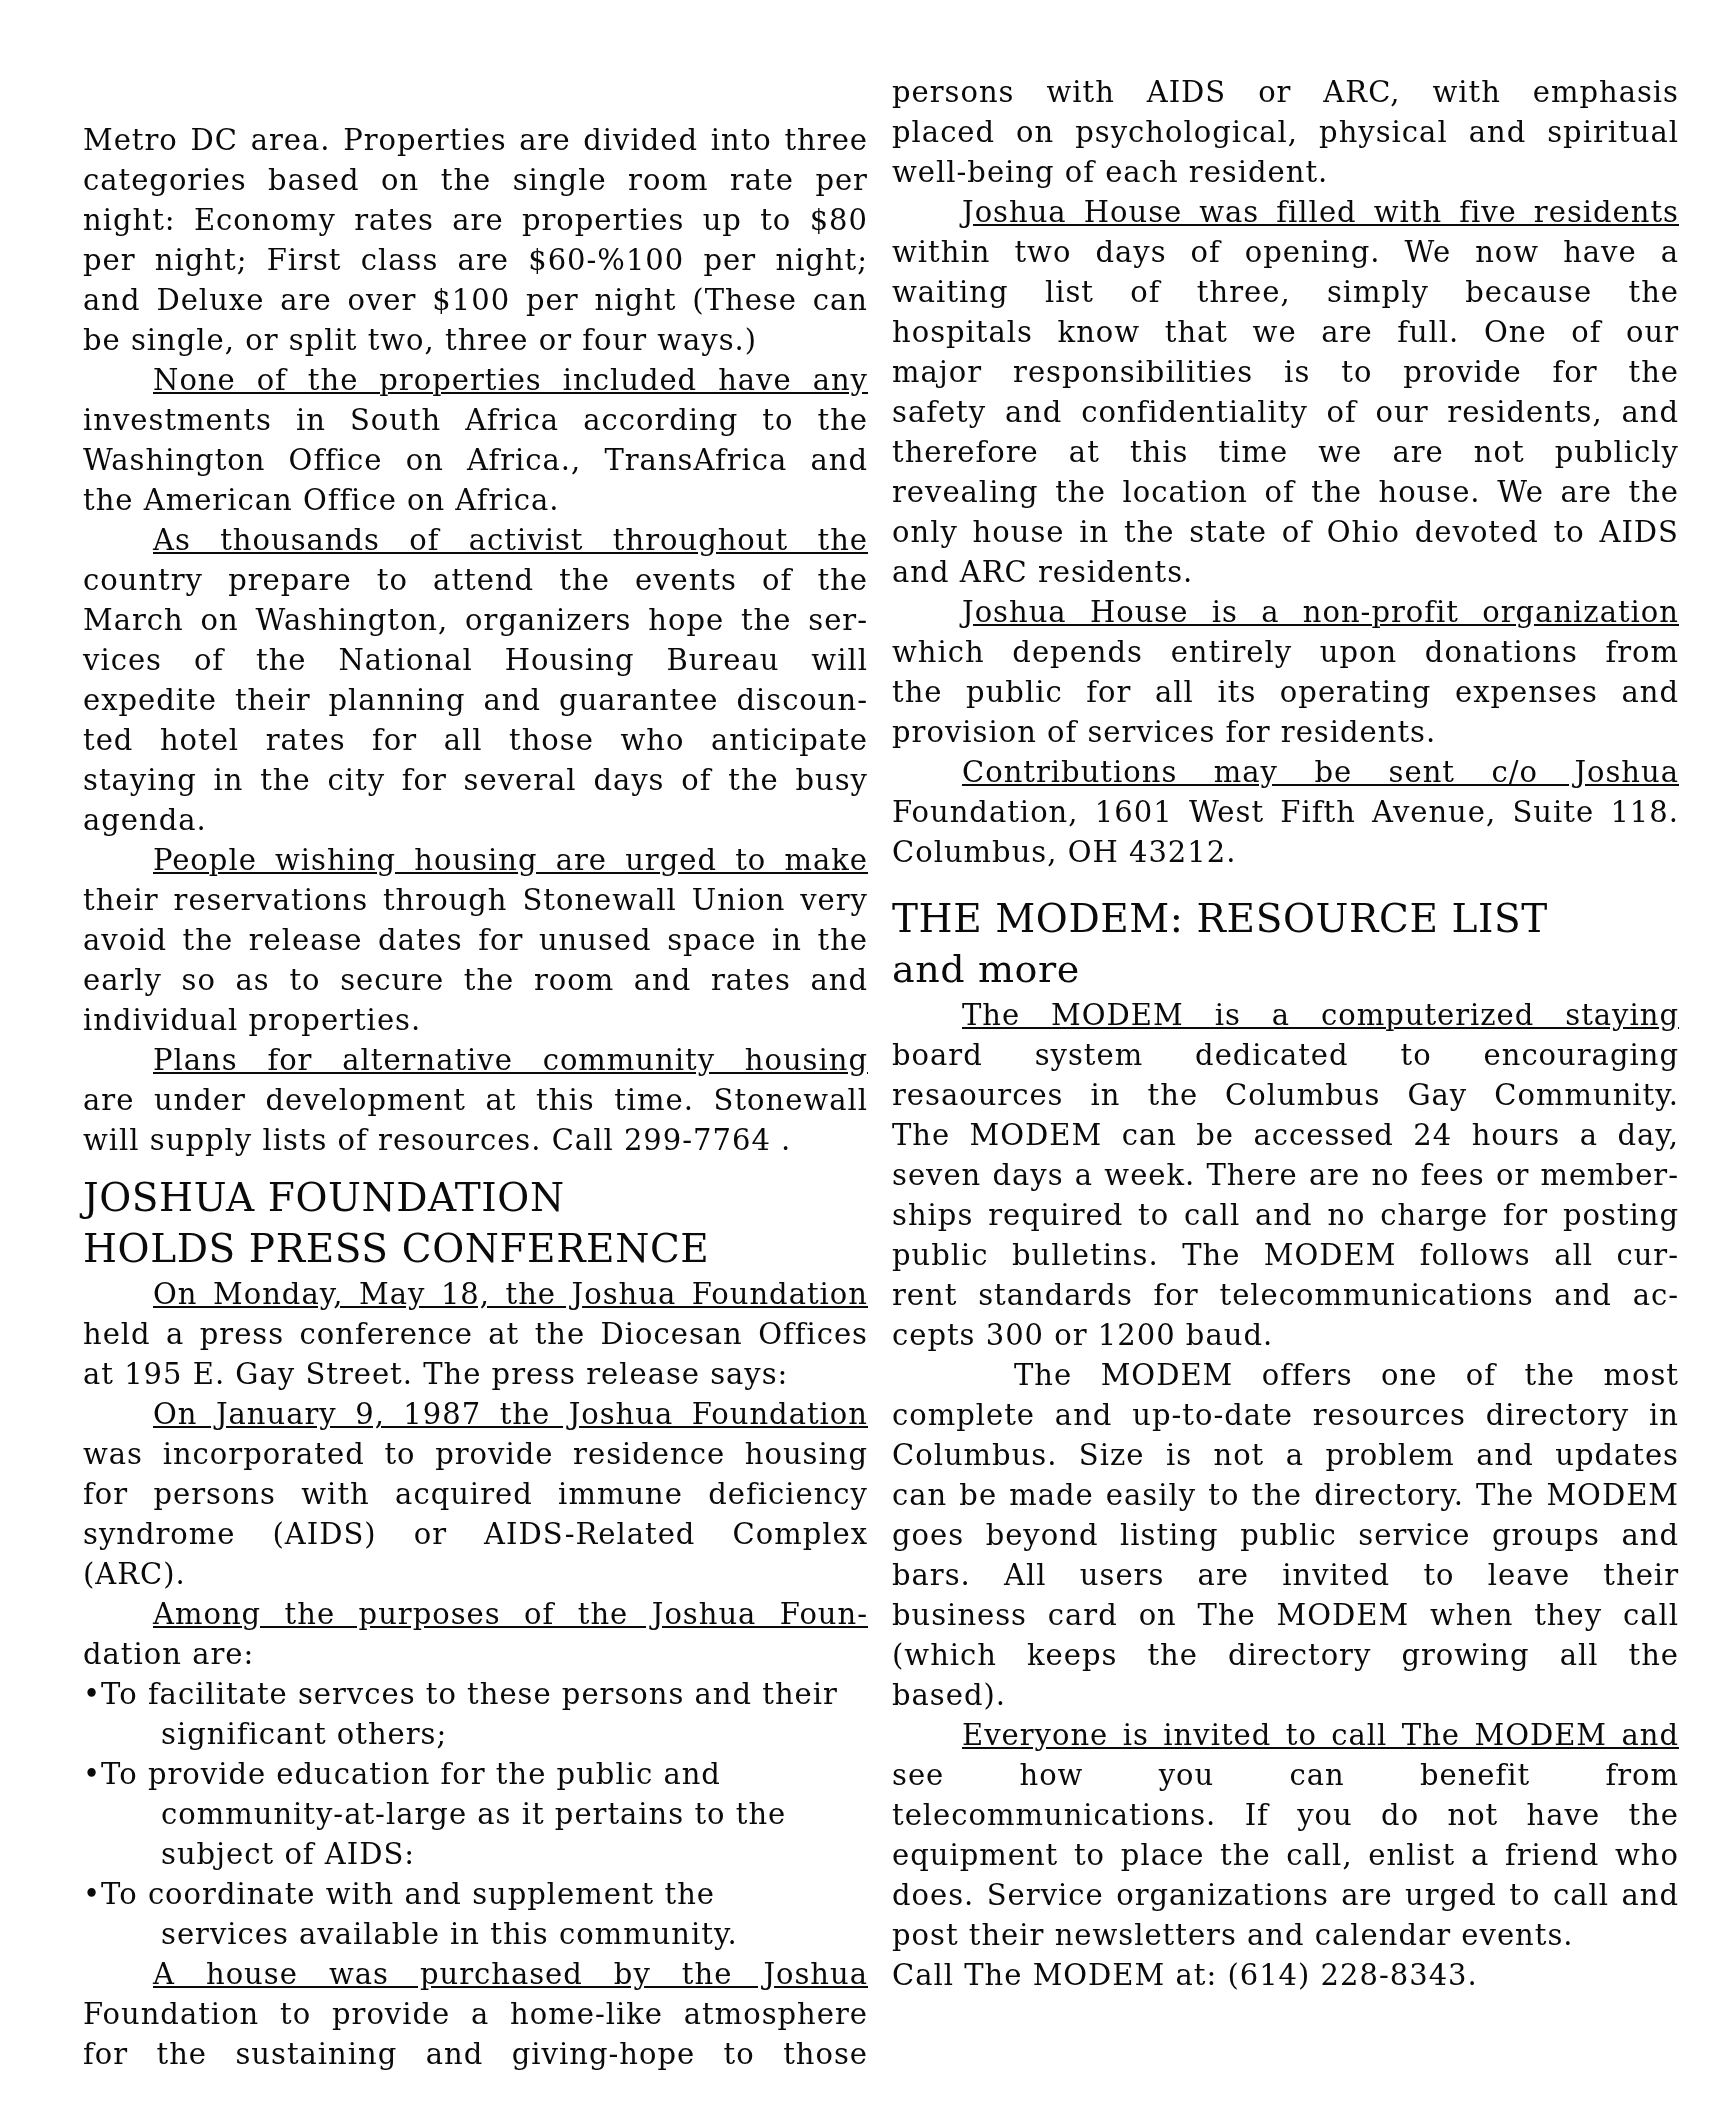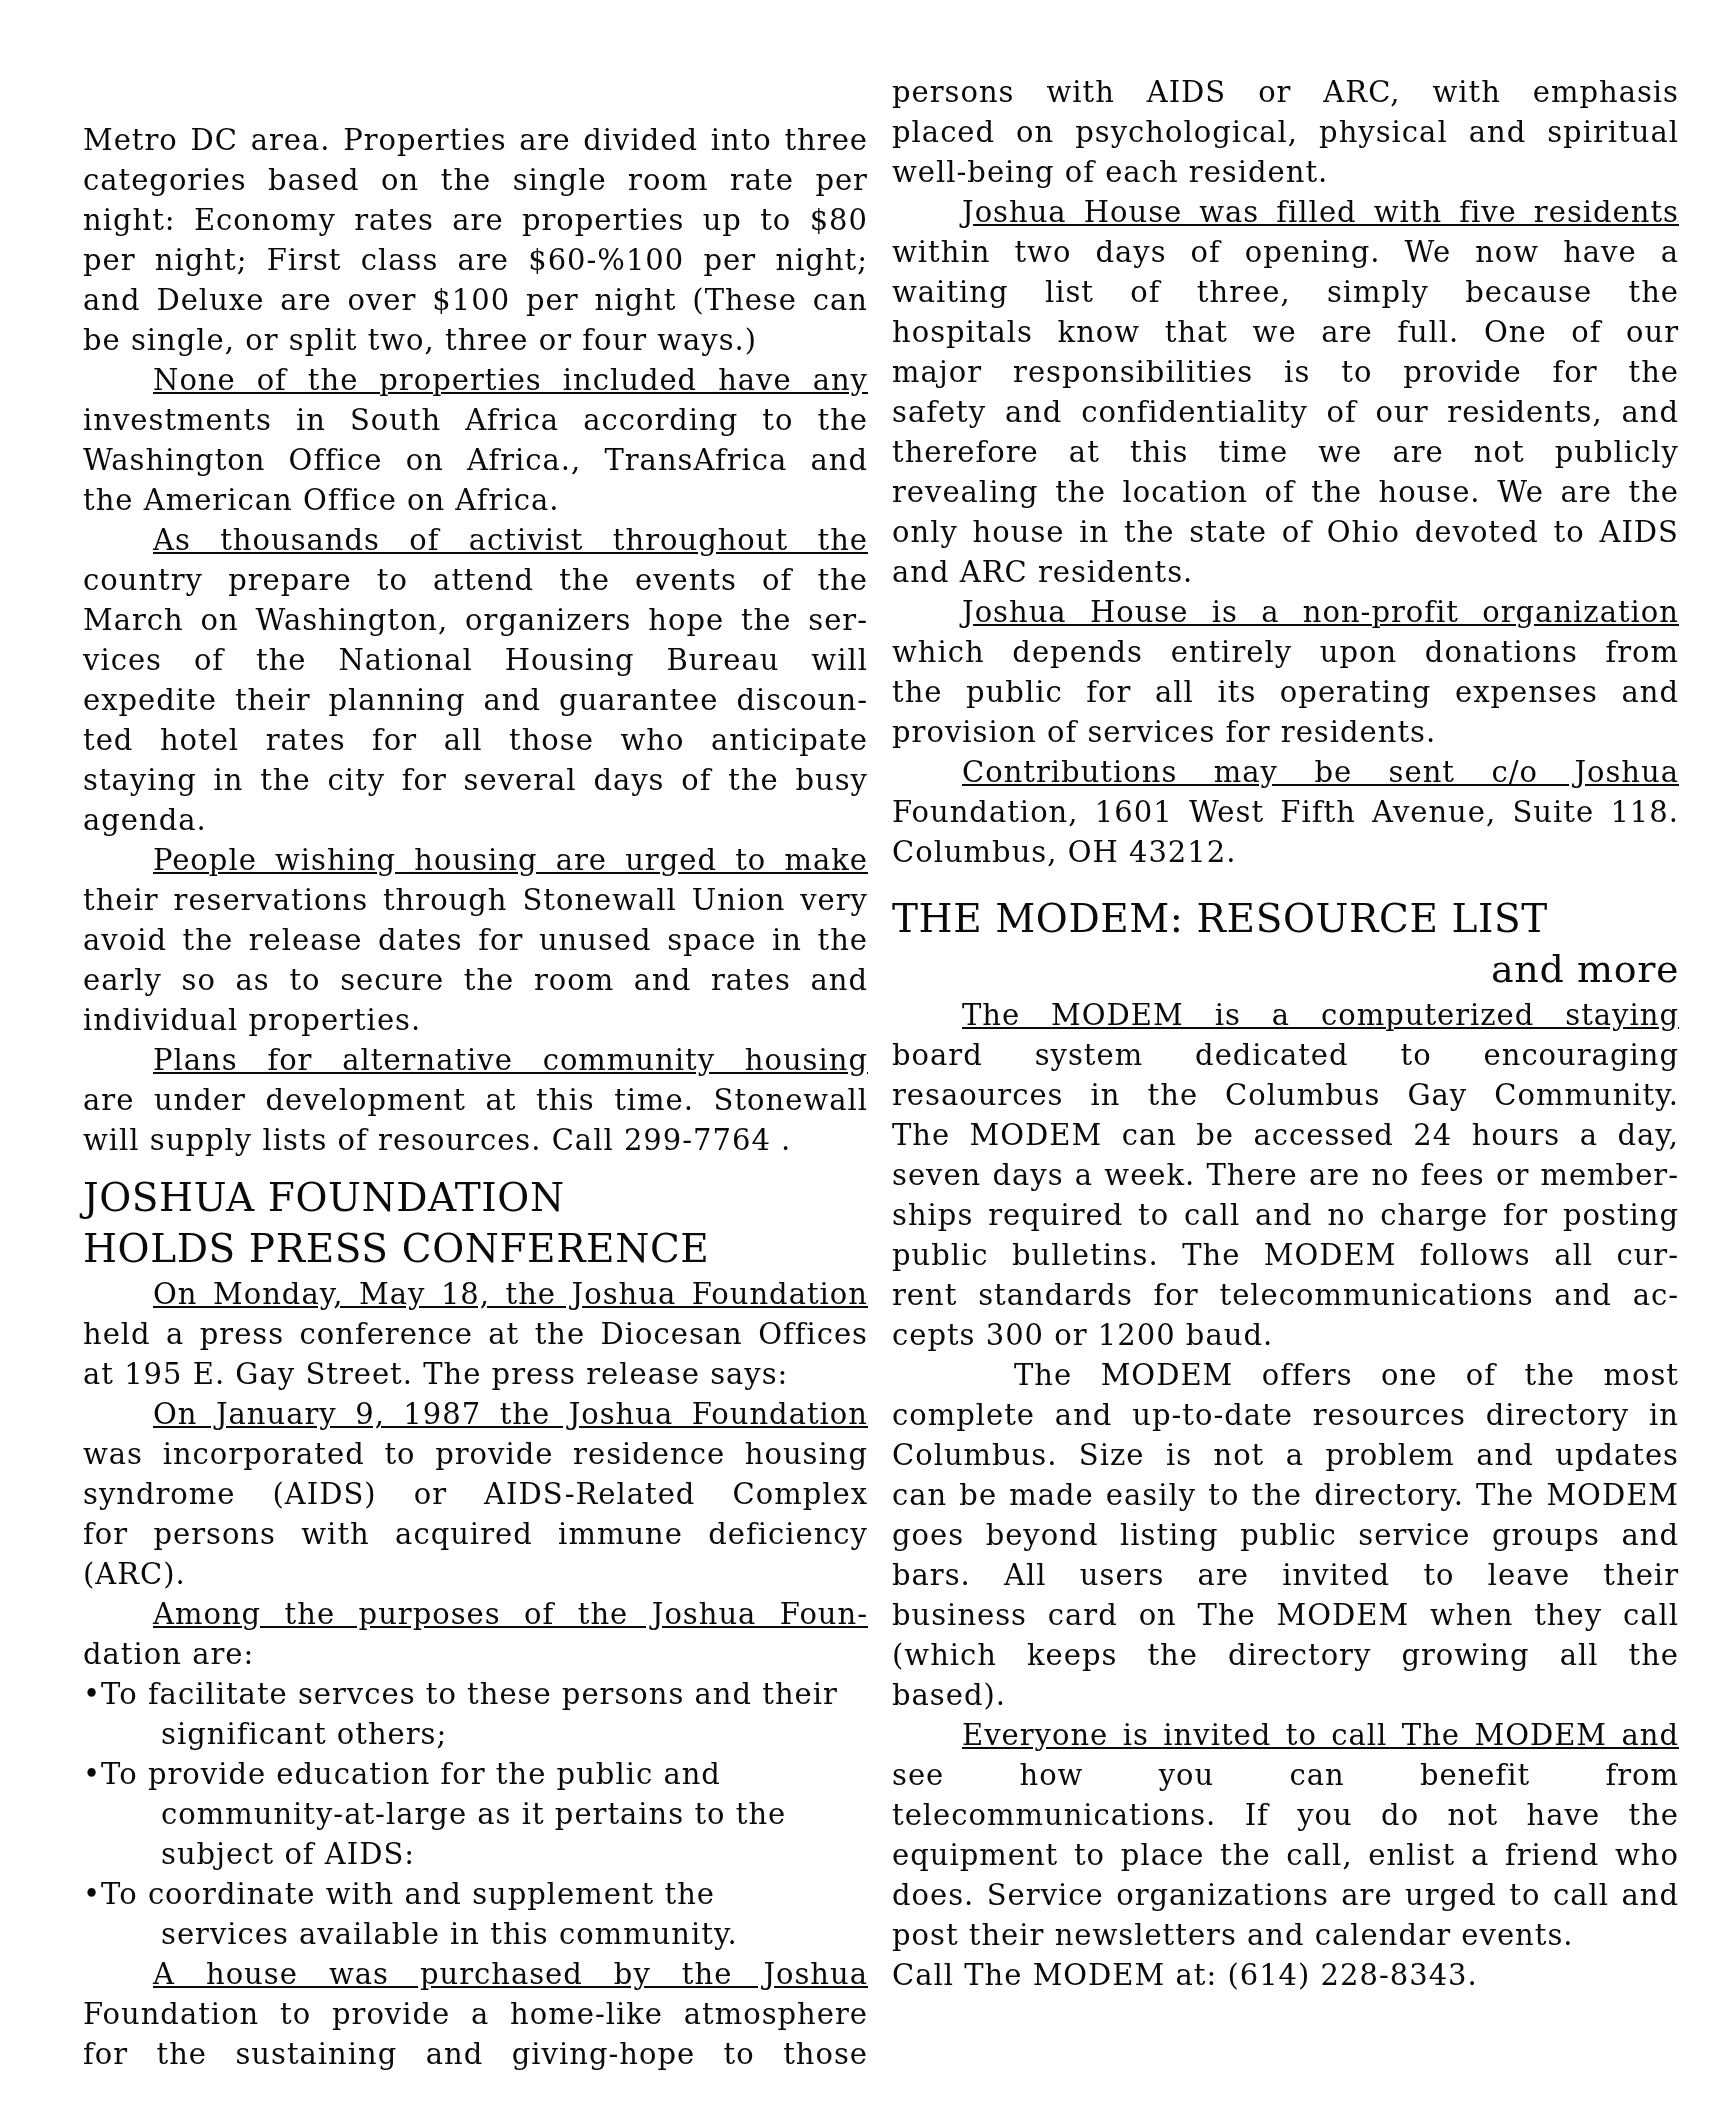--- a/index.html
+++ b/index.html
@@ -22,21 +22,21 @@
     }
     .line.last { text-align-last: left; }
     .line.indent { padding-left: 70px; text-decoration: underline; }
     .line.indent2 { padding-left: 122px; }
     .line.hang { padding-left: 78px; }
     .headline {
       font-family: "DejaVu Serif", "Liberation Serif", serif;
       font-weight: normal; font-size: 39px; line-height: 51px;
       letter-spacing: 0.6px; white-space: nowrap; display: block;
     }
-    .headline.sub { font-size: 38px; text-align: right; }
+    .headline.sub { font-size: 38px; }
     .gap-s { height: 12.2px; }
     .gap-m { height: 21px; }
     .para { display: block; }
   </style>
 </head>
 <body>
 
 <div class="col left">
   <div>
     <div class="para">
@@ -85,22 +85,22 @@
 
   <div>
     <div class="para">
       <span class="line indent">On Monday, May 18, the Joshua Foundation</span>
       <span class="line">held a press conference at the Diocesan Offices</span>
       <span class="line last">at 195 E. Gay Street. The press release says:</span>
     </div>
     <div class="para">
       <span class="line indent">On January 9, 1987 the Joshua Foundation</span>
       <span class="line">was incorporated to provide residence housing</span>
+      <span class="line">for persons with acquired immune deficiency</span>
       <span class="line">syndrome (AIDS) or AIDS-Related Complex</span>
-      <span class="line">for persons with acquired immune deficiency</span>
       <span class="line last">(ARC).</span>
     </div>
     <div class="para">
       <span class="line indent">Among the purposes of the Joshua Foun-</span>
       <span class="line last">dation are:</span>
     </div>
 
     <div>
       <div class="para">
         <span class="line last"><span>•</span><span>To facilitate servces to these persons and their</span></span>

